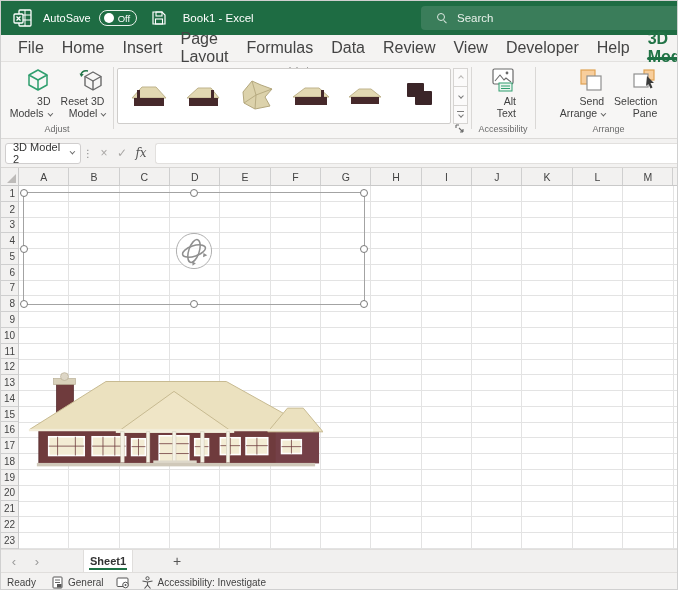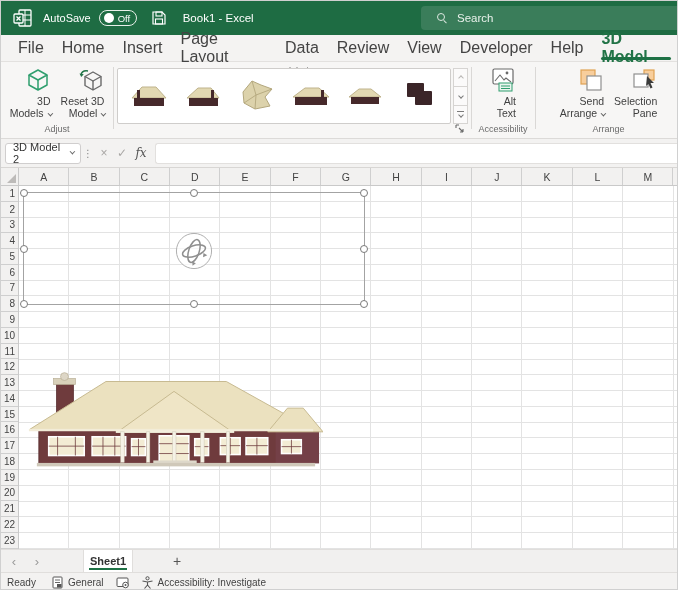--- a/index.html
+++ b/index.html
@@ -170,20 +170,21 @@
       <span class="mag"></span>
       <span>Search</span>
     </div>
   </div>
 
   <div class="tabrow">
       <div class="rtab">File</div>
       <div class="rtab">Home</div>
       <div class="rtab">Insert</div>
       <div class="rtab">Page Layout</div>
+      <div class="rtab">Formulas</div>
       <div class="rtab">Data</div>
       <div class="rtab">Review</div>
       <div class="rtab">View</div>
       <div class="rtab">Developer</div>
       <div class="rtab">Help</div>
       <div class="rtab active">3D Model</div>
     </div>
 
   <div class="ribbon">
 

